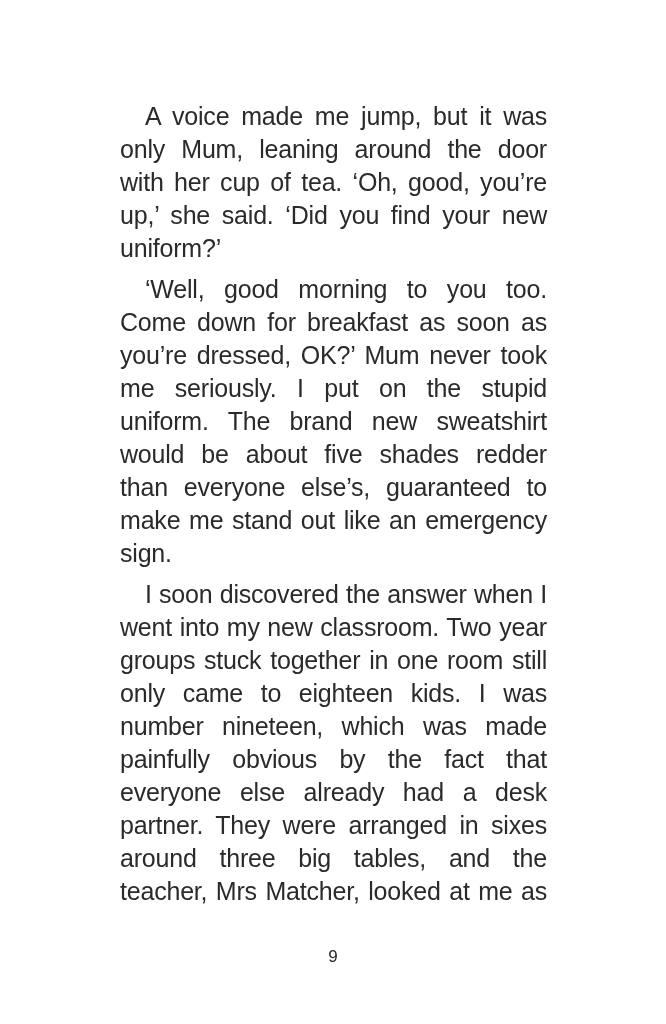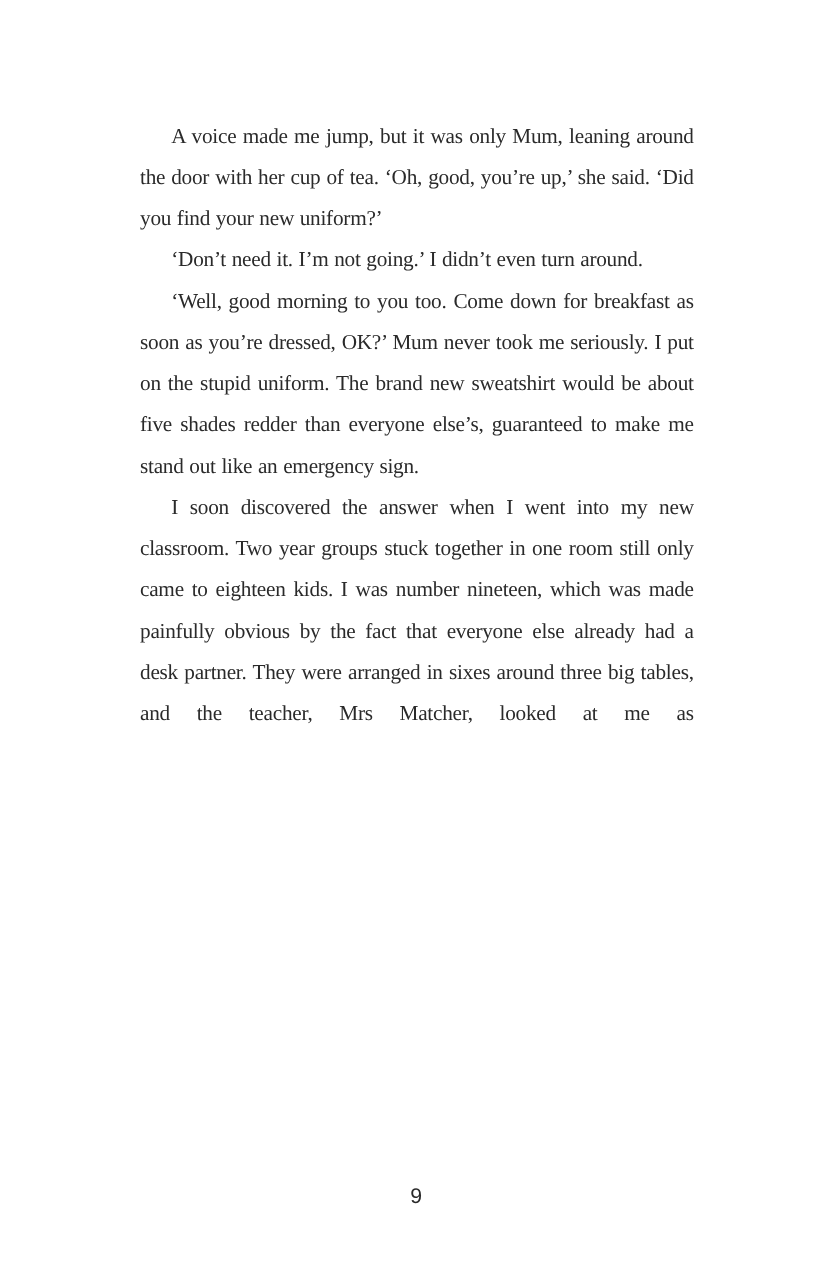--- a/index.html
+++ b/index.html
@@ -16,29 +16,28 @@
     font-family: "Liberation Sans", sans-serif;
   }
   .text-block {
     position: absolute;
     left: 112px;
     top: 92px;
     width: 443px;
     color: #2a2a2a;
   }
   .para {
-    margin: 0;
-    font-size: 17px;
+    margin: 8px;
+    font-size: 25px;
     line-height: 33px;
     font-weight: 300;
     letter-spacing: -0.2px;
     word-spacing: 0.5px;
     text-align: justify;
     text-indent: 25px;
-    font-family: Liberation Serif, serif;
   }
   
   .para.continues {
     text-align-last: justify;
   }
   .page-number {
     position: absolute;
     left: 0;
     top: 946px;
     width: 100%;
@@ -48,18 +47,17 @@
     font-weight: 300;
     color: #2a2a2a;
   }
 </style>
 </head>
 <body>
 
 <div class="book-page">
   <main class="text-block">
     <p class="para">A voice made me jump, but it was only Mum, leaning around the door with her cup of tea. ‘Oh, good, you’re up,’ she said. ‘Did you find your new uniform?’</p>
-    <p class="para">‘Don’t need it. I’m not going.’ I didn’t even turn around.</p>
     <p class="para">‘Well, good morning to you too. Come down for breakfast as soon as you’re dressed, OK?’ Mum never took me seriously. I put on the stupid uniform. The brand new sweatshirt would be about five shades redder than everyone else’s, guaranteed to make me stand out like an emergency sign.</p>
     <p class="para continues">I soon discovered the answer when I went into my new classroom. Two year groups stuck together in one room still only came to eighteen kids. I was number nineteen, which was made painfully obvious by the fact that everyone else already had a desk partner. They were arranged in sixes around three big tables, and the teacher, Mrs Matcher, looked at me as</p>
   </main>
   <footer class="page-number">9</footer>
 </div>
 
 </body></html>

